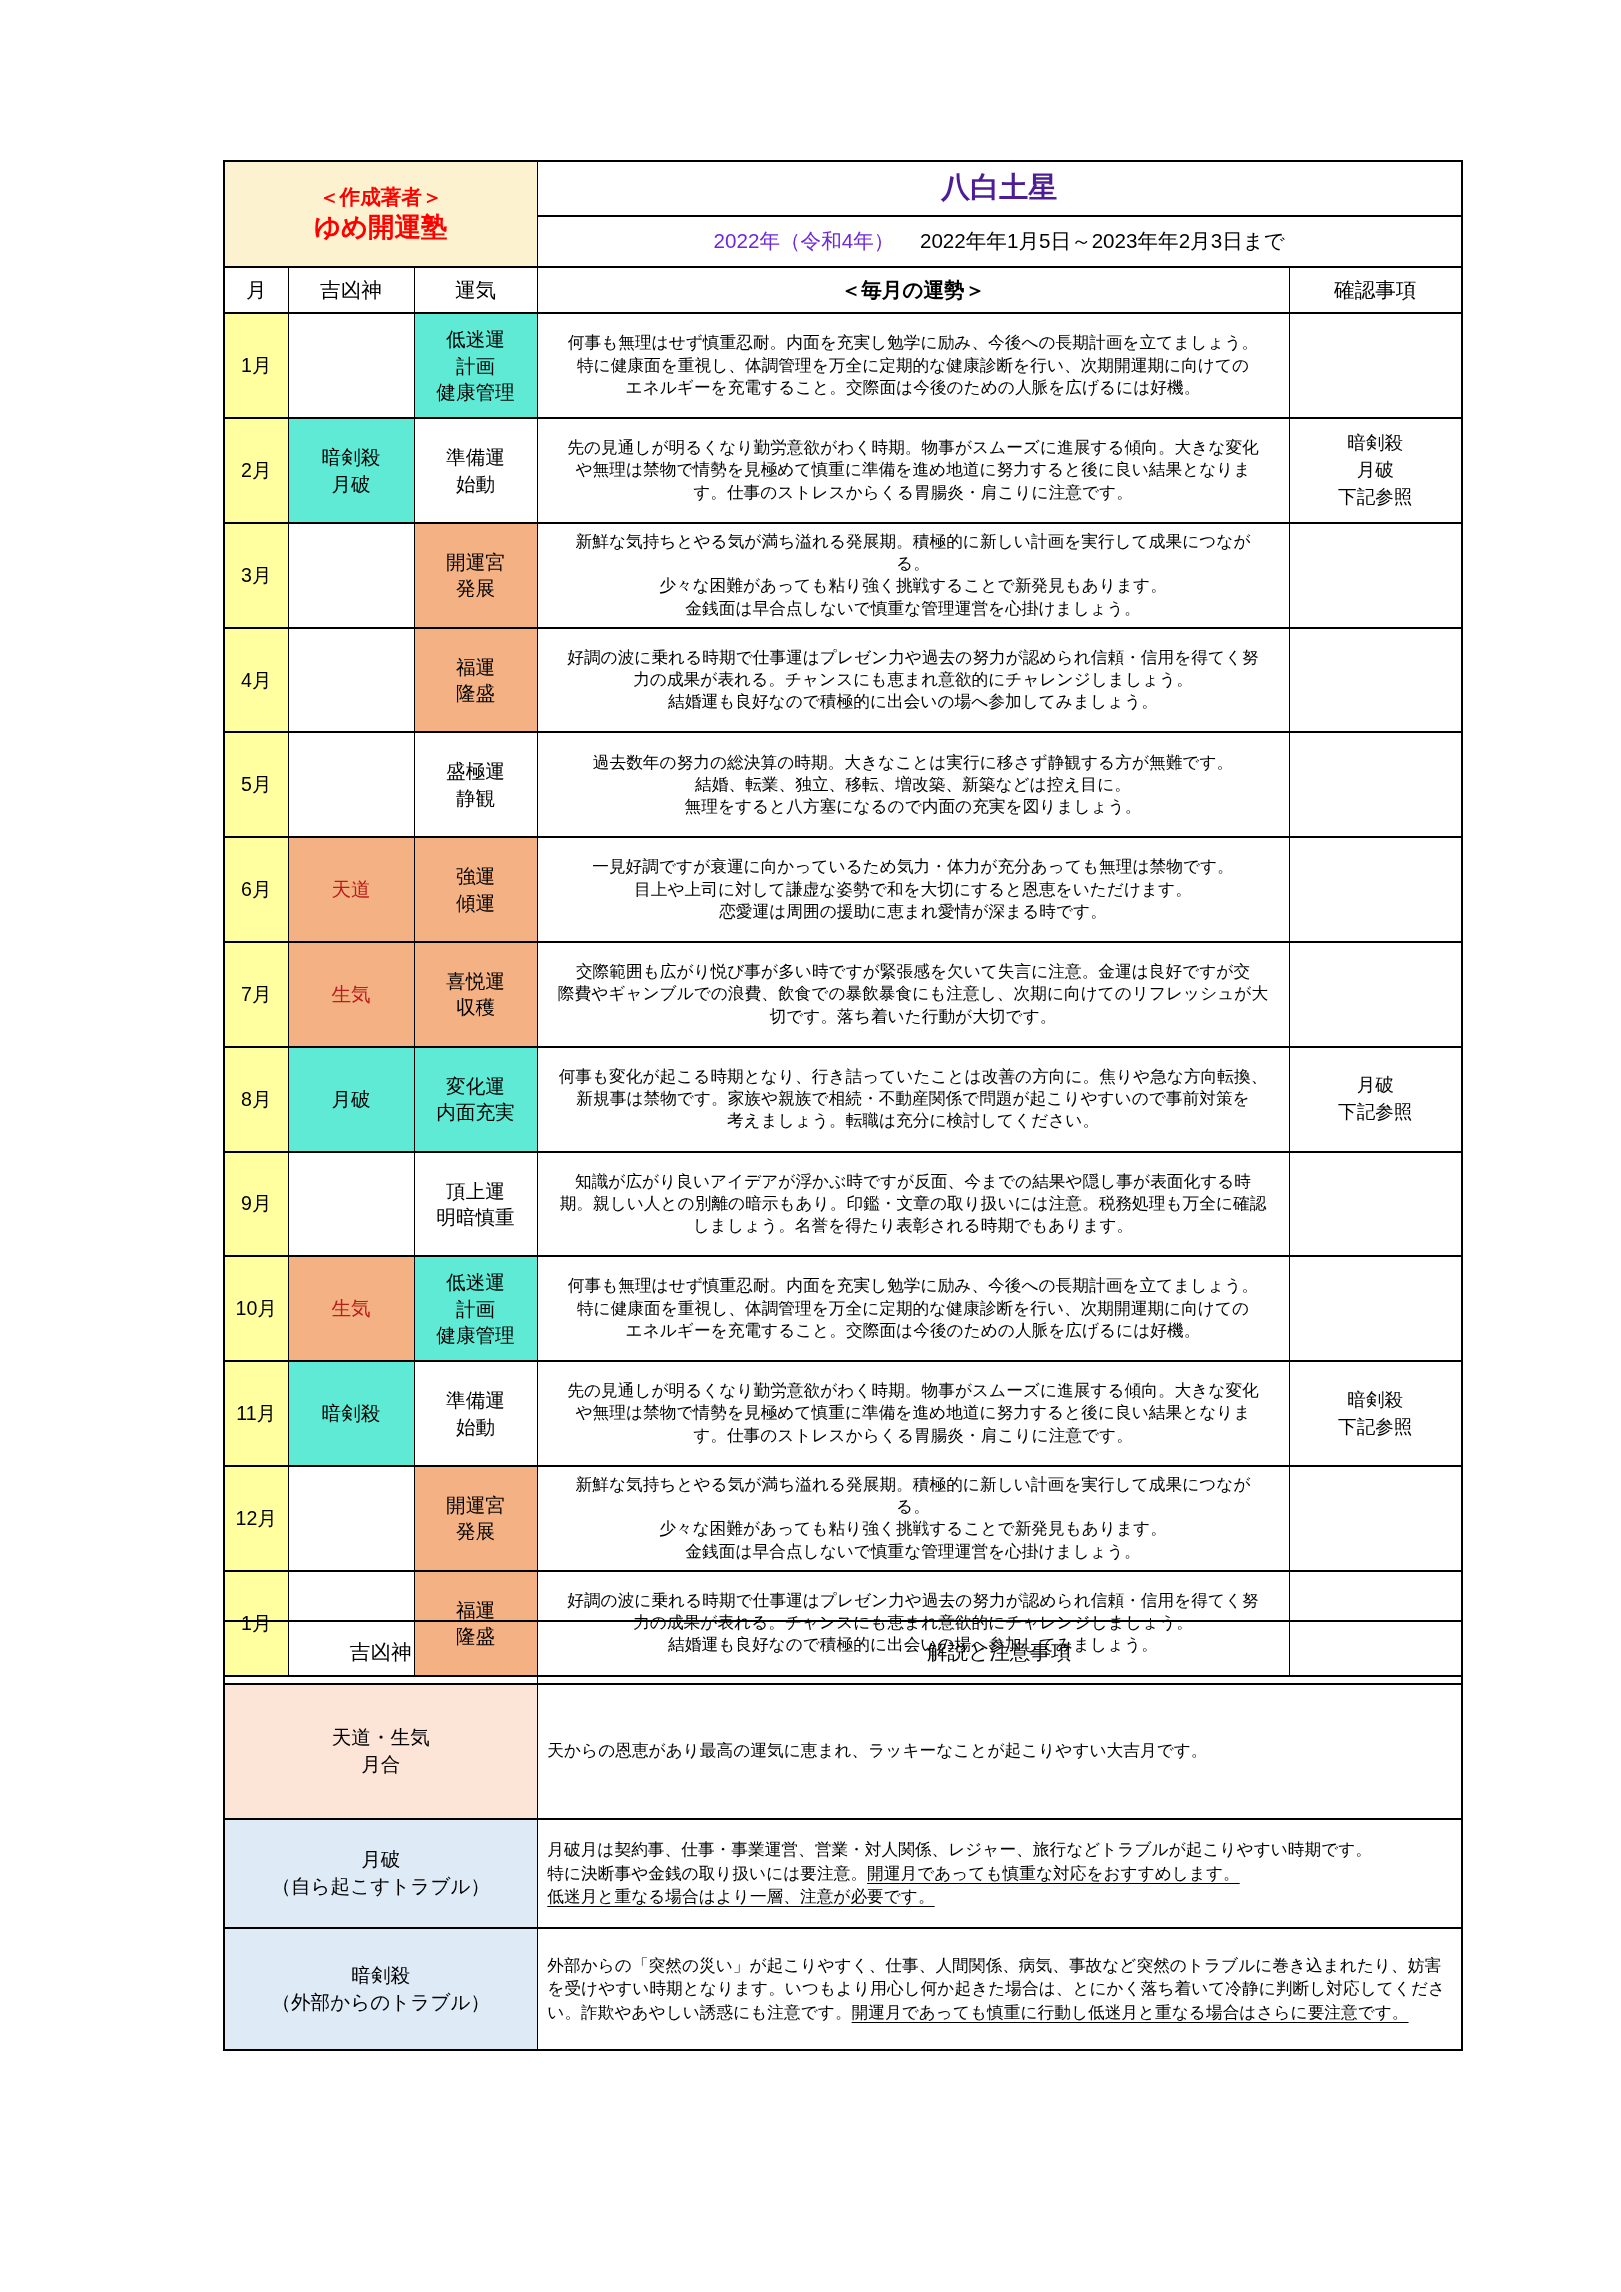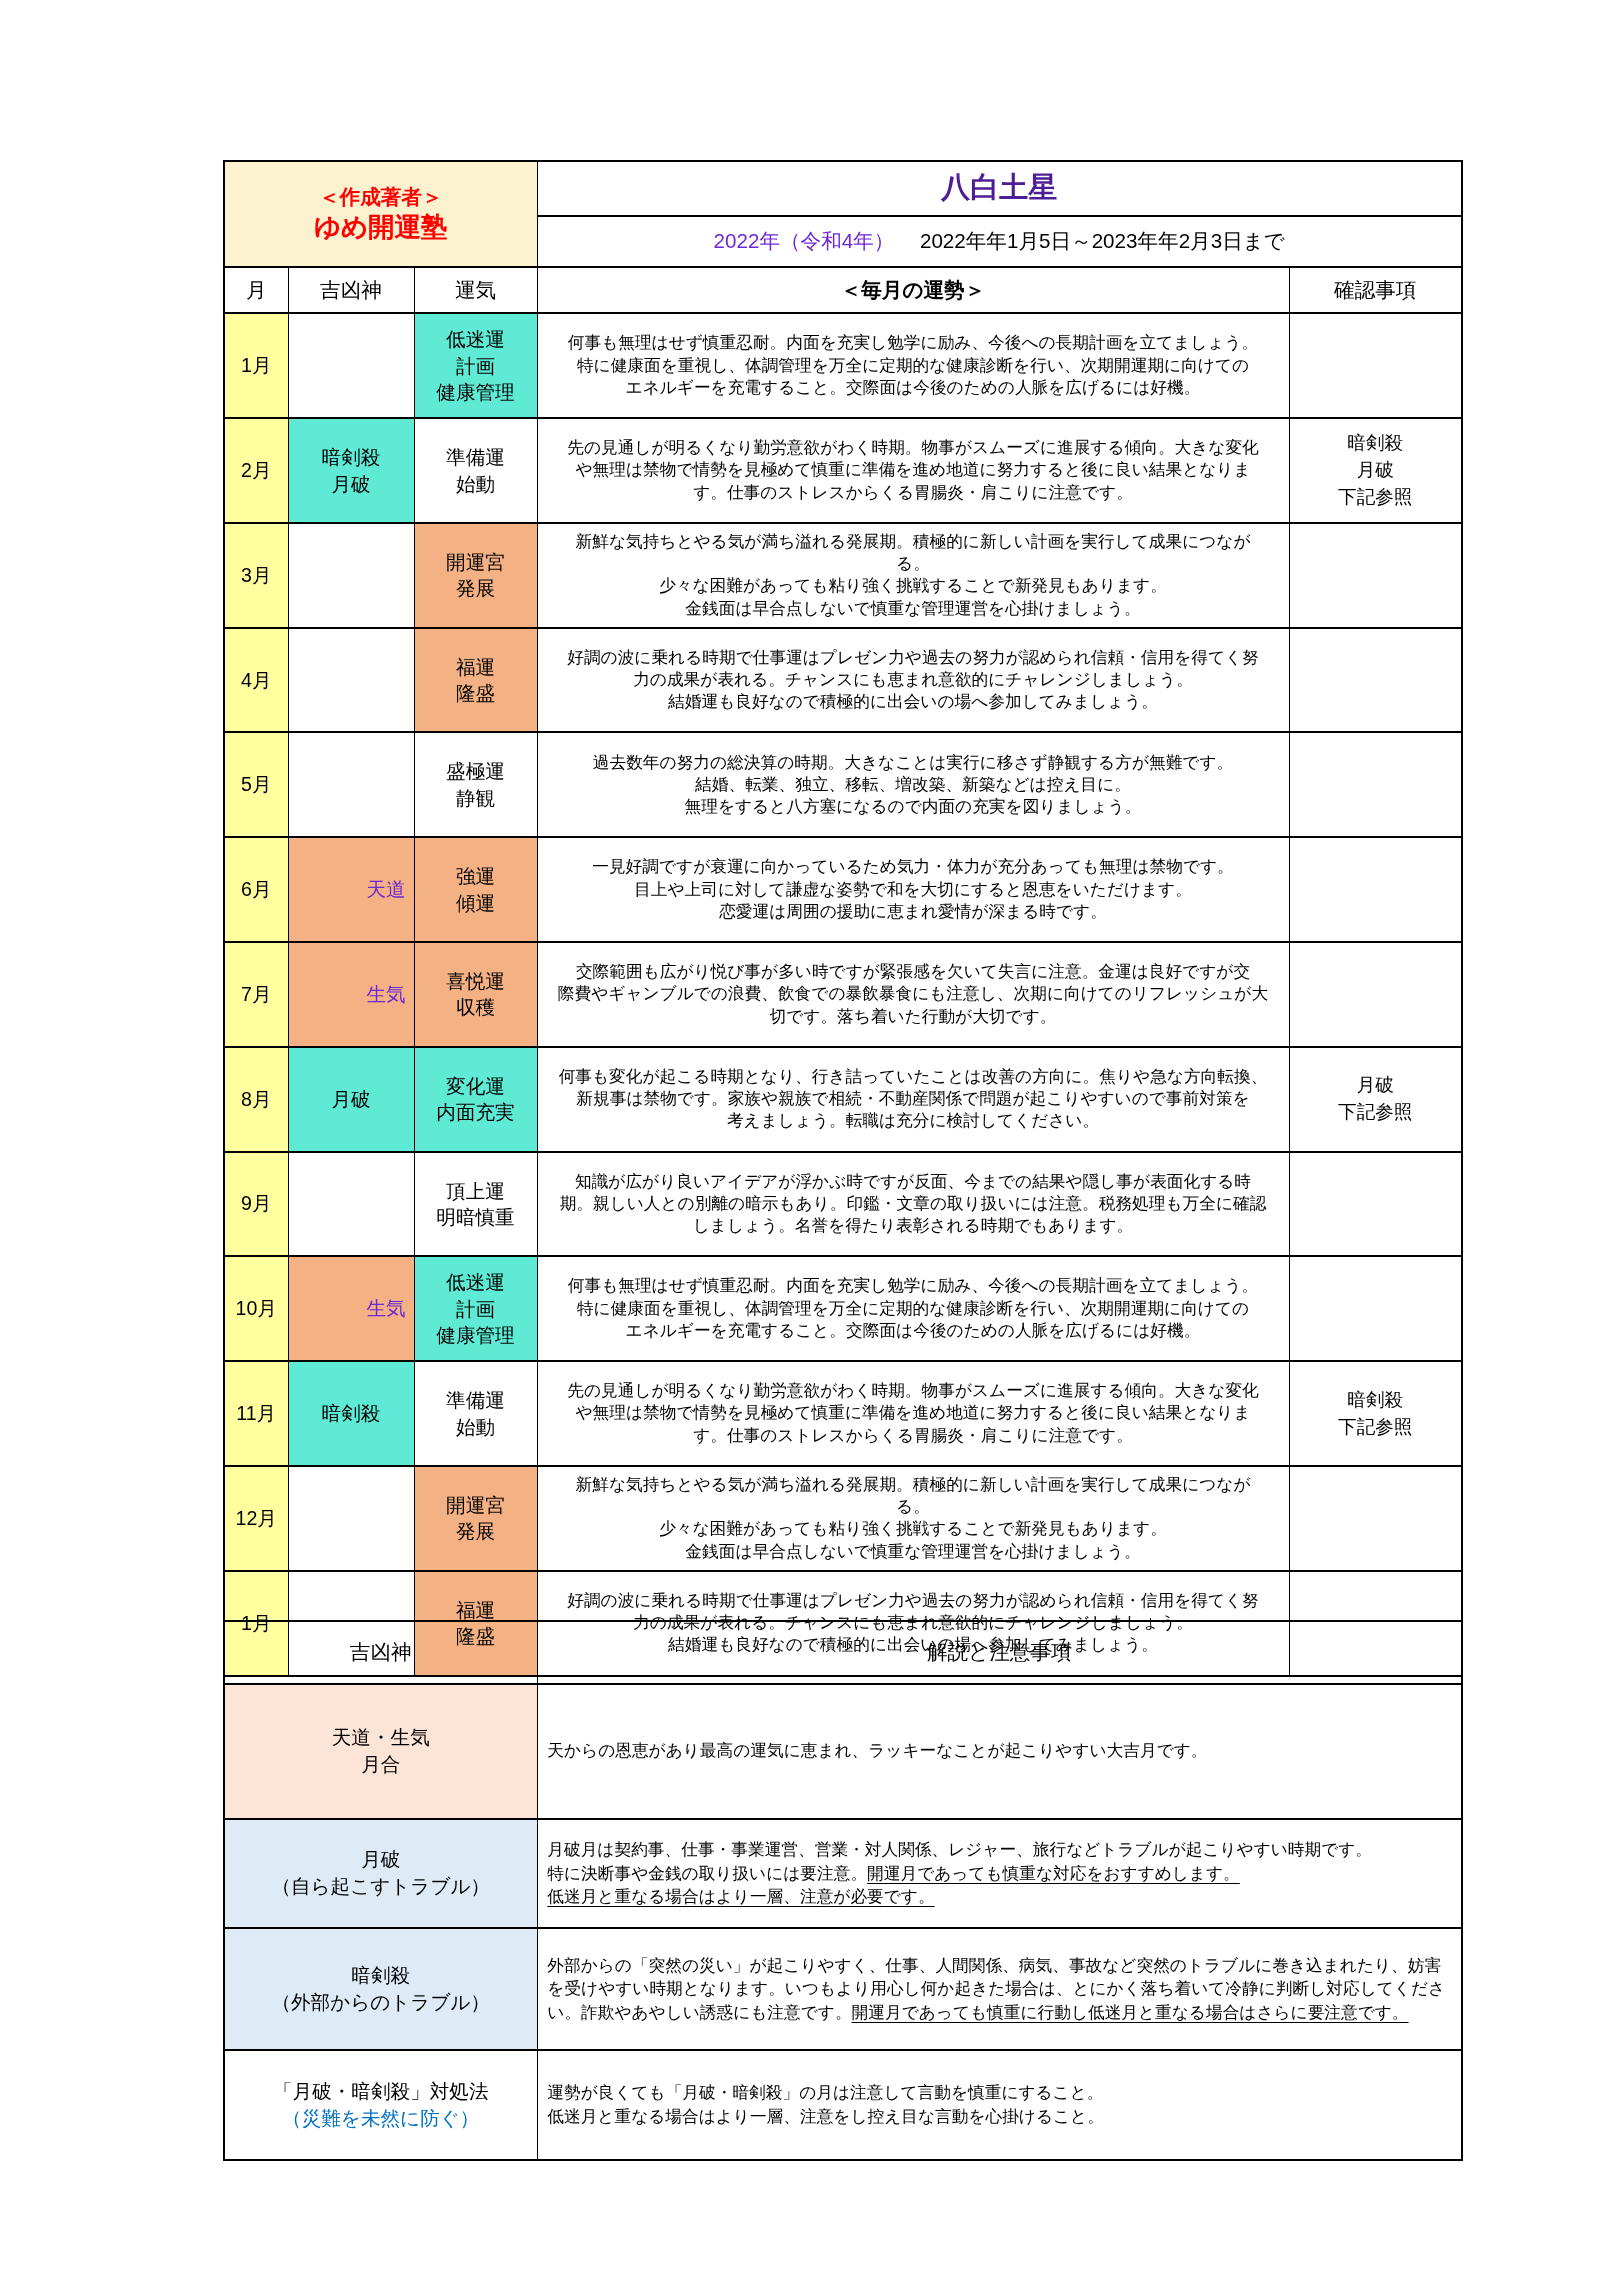--- a/index.html
+++ b/index.html
@@ -28,21 +28,21 @@
   .colhead td{text-align:center;font-size:20.6px;height:39px;}
   .fortune-head{font-size:26.5px;font-weight:bold;}
   .mrow td{height:95px;}
   .month-cell{background:#FFFFA0;text-align:center;font-size:19.6px;}
   .deity-cell{text-align:center;font-size:19.6px;}
   .luck-cell{text-align:center;font-size:19.6px;line-height:1.35;}
   .fortune-cell{font-size:16.7px;line-height:1.33;padding:3.9px 7.8px;text-align:center;}
   .check-cell{text-align:center;font-size:18.6px;line-height:1.45;padding:2.9px 3.9px;}
   .bg-orange{background:#F4B183;}
   .bg-blue{background:#5eead4;}
-  .red-text{color:#6d28d9;text-align:right;}
+  .red-text{color:#b91c1c;}
   
   .t2 .lg-head td{text-align:center;font-size:20.6px;height:55px;}
   .lg-label{text-align:center;font-size:19.6px;line-height:1.4;}
   .lg-text{font-size:16.7px;line-height:1.42;padding:4.9px 9.8px;}
   .bg-peach{background:#FCE4D6;}
   .bg-lblue{background:#DEEBF7;}
   .blue-text{color:#0070C0;}
   .ul{text-decoration:underline;text-underline-offset:3.9px;}
   .h-r1 td{height:123px;} .h-r2 td{height:98px;} .h-r3 td{height:110px;}
   .h-r4 td{height:98px;} .h-r5 td{height:98px;}
@@ -262,24 +262,18 @@
 特に決断事や金銭の取り扱いには要注意。</span><span class="ul">開運月であっても慎重な対応をおすすめします。
 低迷月と重なる場合はより一層、注意が必要です。</span></td>
     </tr>
 
     <tr class="h-r3">
       <td class="lg-label pre bg-lblue">暗剣殺
 （外部からのトラブル）</td>
       <td class="lg-text pre"><span>外部からの「突然の災い」が起こりやすく、仕事、人間関係、病気、事故など突然のトラブルに巻き込まれたり、妨害を受けやすい時期となります。いつもより用心し何か起きた場合は、とにかく落ち着いて冷静に判断し対応してください。詐欺やあやしい誘惑にも注意です。</span><span class="ul">開運月であっても慎重に行動し低迷月と重なる場合はさらに要注意です。</span></td>
     </tr>
 
-    <tr class="h-r4">
-      <td class="lg-label pre"><span>「月破・暗剣殺」対処法</span><span class="blue-text">
-（災難を未然に防ぐ）</span></td>
-      <td class="lg-text pre"><span>運勢が良くても「月破・暗剣殺」の月は注意して言動を慎重にすること。
-低迷月と重なる場合はより一層、注意をし控え目な言動を心掛けること。</span></td>
-    </tr>
 
   </tbody>
     </table>
 
 </div>
 
 
 </body></html>

